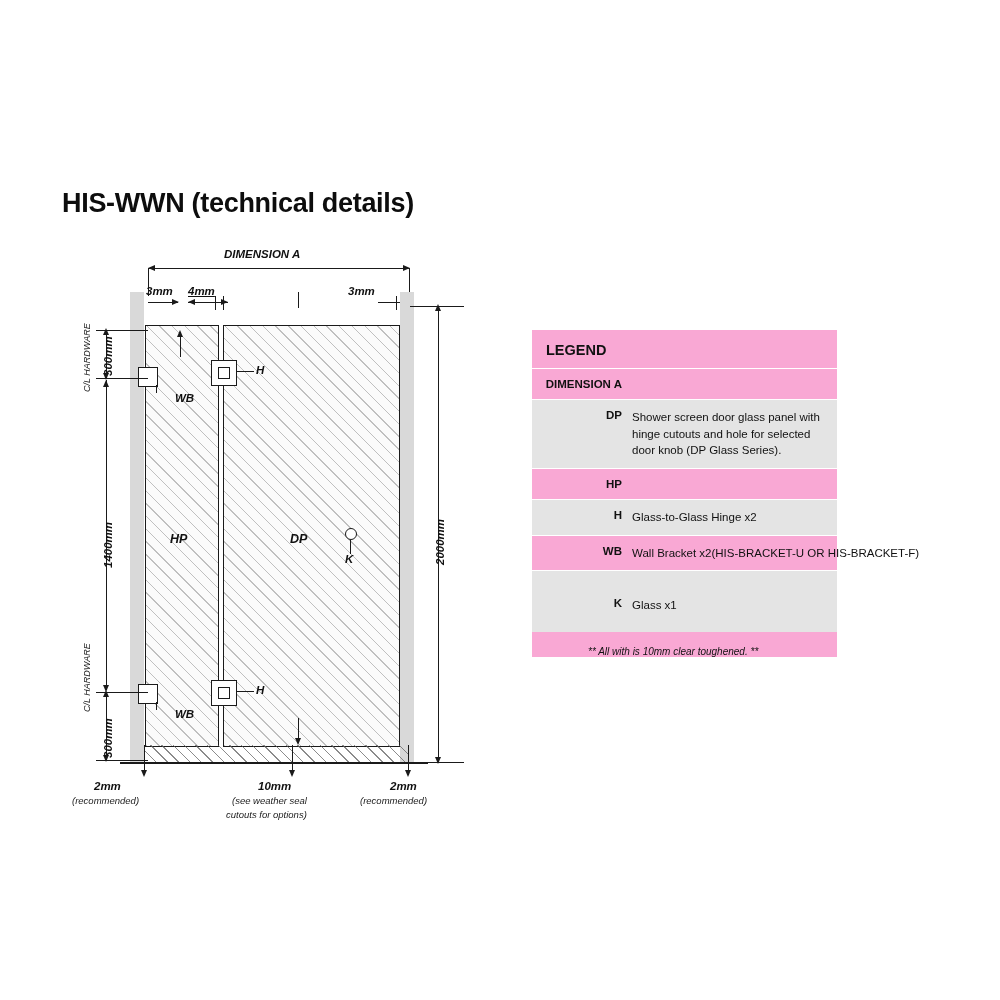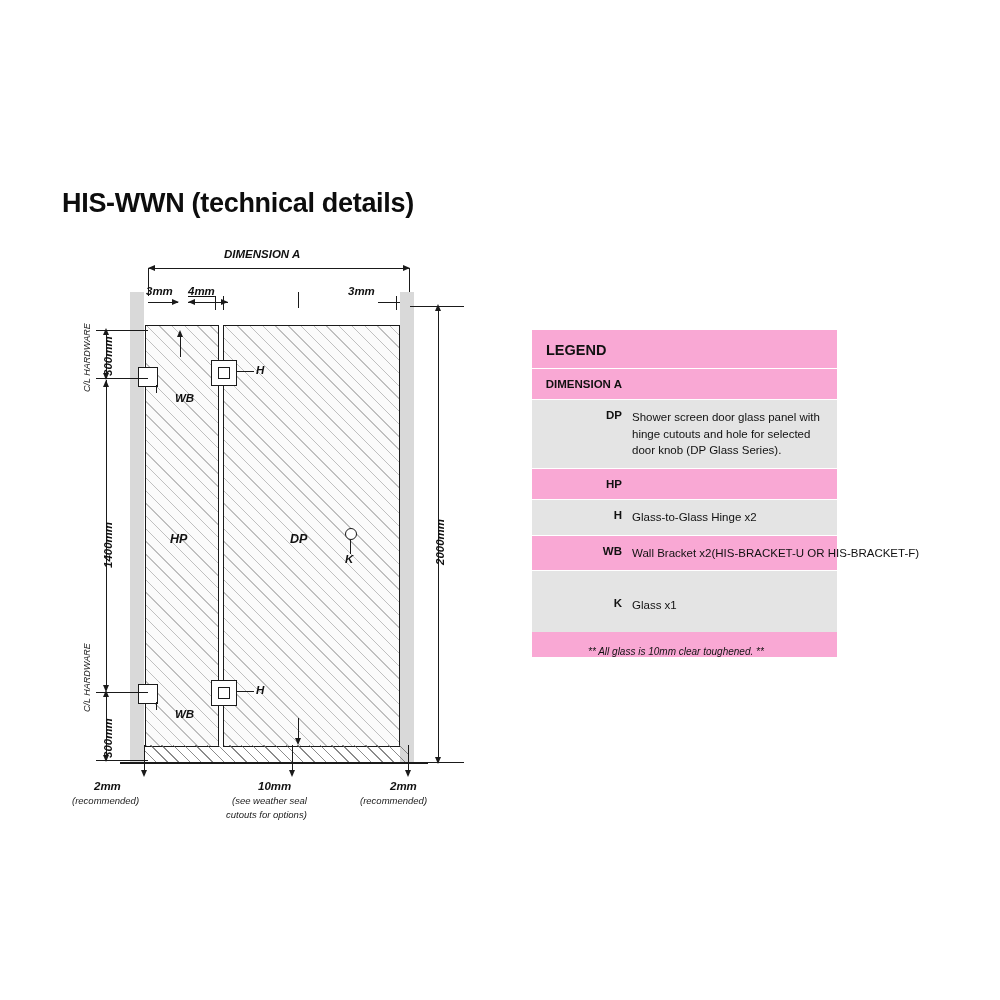--- a/index.html
+++ b/index.html
@@ -419,16 +419,16 @@
       <div class="legend-key">WB</div>
       <div class="legend-val wide">Wall Bracket x2(HIS-BRACKET-U OR HIS-BRACKET-F)</div>
     </div>
     <div class="legend-rowsep"></div>
 
     <div class="legend-row alt" style="padding-top:26px; padding-bottom:18px;">
       <div class="legend-key">K</div>
       <div class="legend-val">Glass x1</div>
     </div>
 
-    <div class="legend-note">** All glass is 10mm clear toughened. **</div>
+    <div class="legend-note">** All with is 10mm clear toughened. **</div>
   </div>
 
 </div>
 
 </body></html>

